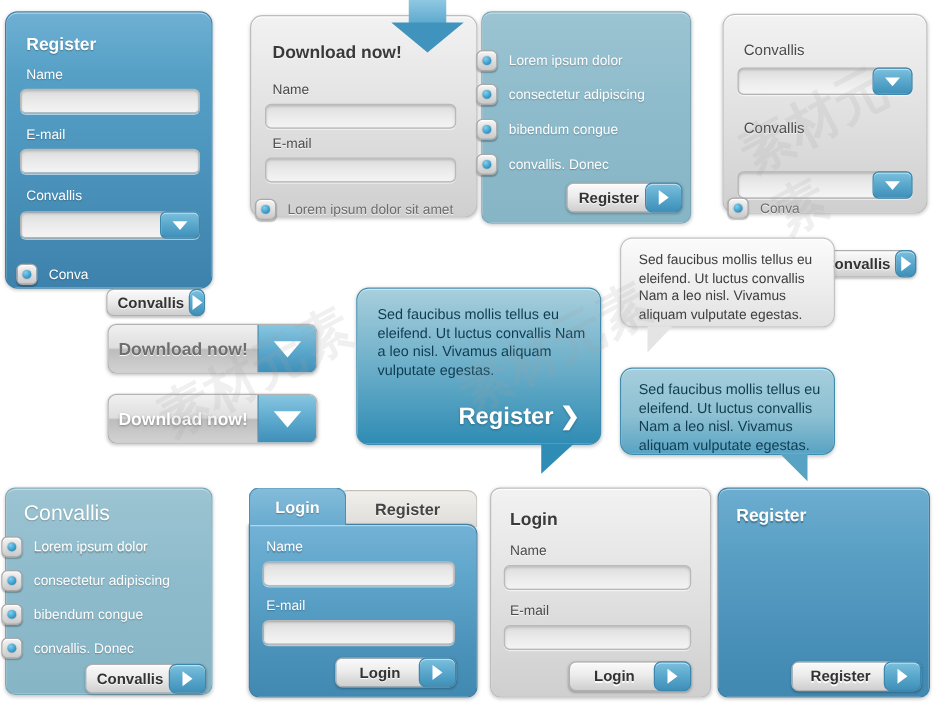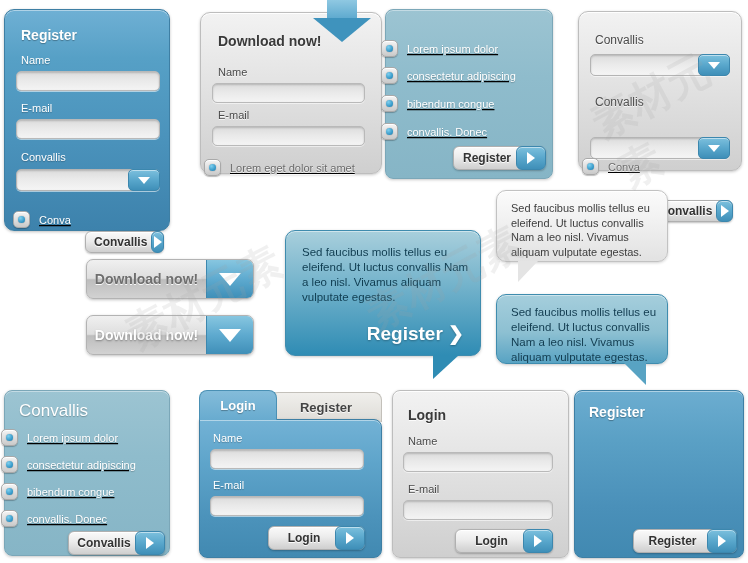--- a/index.html
+++ b/index.html
@@ -109,21 +109,21 @@
     background:linear-gradient(180deg,#f4f4f4 0%,#e0e0e0 50%,#c9c9c9 100%);
     border:1px solid #a9a9a9;
     box-shadow:inset 0 1px 0 rgba(255,255,255,.95), 0 1px 1px rgba(0,0,0,.25);
     display:flex;align-items:center;justify-content:center;box-sizing:border-box;flex:0 0 auto;
   }
   .radio i{
     display:block;width:7px;height:7px;border-radius:50%;
     background:radial-gradient(circle at 35% 30%,#7fd0ef 0%,#2f93c4 70%,#1f7aa8 100%);
     box-shadow:0 0 1px rgba(0,0,0,.5);
   }
-  .listrow{display:flex;align-items:center;gap:9px;text-decoration:underline;}
+  .listrow{display:flex;align-items:center;gap:9px;}
   .listrow .ltxt{font-size:11px;color:#ffffff;text-shadow:0 1px 1px rgba(0,0,0,.25);white-space:nowrap;}
 
   
   .bubble{position:absolute;border-radius:10px;box-sizing:border-box;}
   .bub-teal{
     background:linear-gradient(180deg,#a8cfdc 0%,#72b2cb 45%,#2f8cb4 100%);
     border:1px solid #3f8cae;
     box-shadow:inset 0 1px 0 rgba(255,255,255,.45), 0 1px 3px rgba(0,0,0,.22);
   }
   .bub-gray{
@@ -194,21 +194,21 @@
     <div class="abs lbl-dark" style="left:17px;top:53px;">Name</div>
     <div class="abs field" style="left:11px;top:70px;width:153px;"></div>
 
     <div class="abs lbl-dark" style="left:17px;top:96px;">E-mail</div>
     <div class="abs field" style="left:11px;top:113px;width:153px;"></div>
 
     <div class="abs listrow" style="left:3px;top:146px;">
       <div class="radio">
           <i></i>
         </div>
-      <div class="ltxt" style="color:#6b6b6b;text-shadow:0 1px 0 rgba(255,255,255,.8);">Lorem eget dolor sit  amet</div>
+      <div class="ltxt" style="color:#6b6b6b;text-shadow:0 1px 0 rgba(255,255,255,.8);">Lorem ipsum dolor sit  amet</div>
     </div>
   </div>
 
   <div class="abs" style="left:313px;top:-6px;width:60px;height:48px;">
     <div class="abs" style="left:14px;top:0;width:30px;height:26px;background:linear-gradient(180deg,#9fd2e8 0%,#5aa7cd 100%);border-radius:2px;"></div>
     <div class="abs" style="left:0;top:24px;width:0;height:0;border-left:29px solid transparent;border-right:29px solid transparent;border-top:24px solid #3f93bd;"></div>
   </div>
 
   <div class="panel panel-teal" style="left:385px;top:9px;width:168px;height:170px;border-radius:8px;">
     <div class="abs listrow" style="left:-5px;top:30px;">

